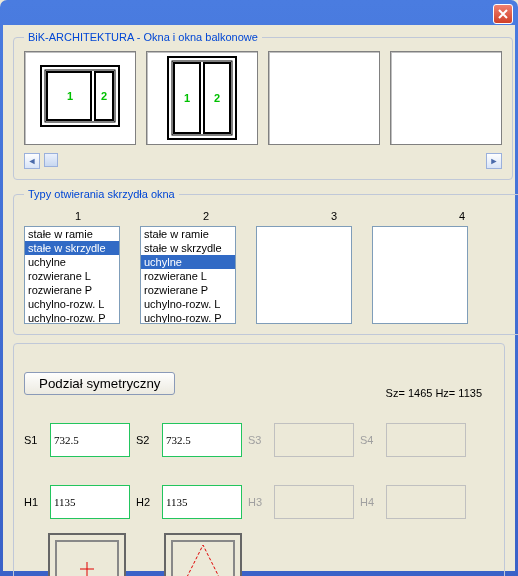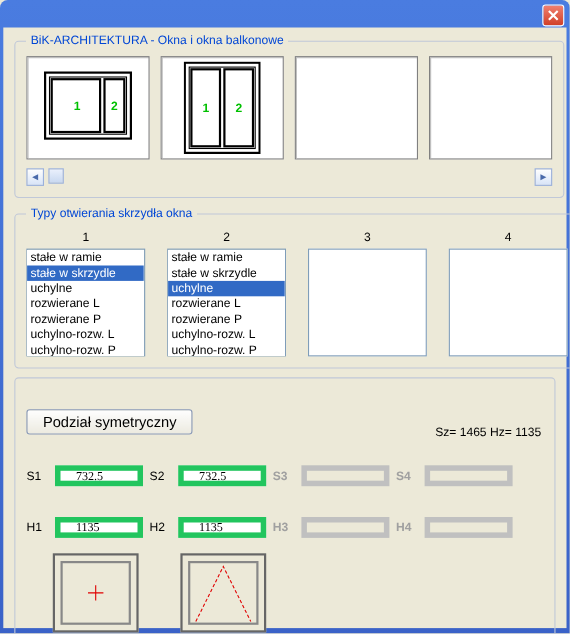--- a/index.html
+++ b/index.html
@@ -77,21 +77,21 @@
   .thumb-scrub {
     width: 14px; height: 14px;
     background: linear-gradient(#eaf0fc,#c8d8f0);
     border: 1px solid #9ab0dc;
     margin-left: 4px;
   }
   .col-headers { display: flex; gap: 20px; margin: 2px 0 4px 0; }
   .col-header { width: 108px; text-align: center; }
   .lists { display: flex; gap: 20px; }
   .listbox {
-    width: 108px; height: 98px;
+    width: 96px; height: 98px;
     background: #fff;
     border: 1px solid #7f9db9;
     overflow-y: scroll;
     position: relative;
   }
   .listbox.empty { overflow: hidden; }
   .listbox .item { padding: 1px 3px; white-space: nowrap; cursor: pointer; }
   .listbox .item.selected { background: #316ac5; color: #fff; }
   
   .listbox::-webkit-scrollbar { width: 16px; }
@@ -99,29 +99,29 @@
   .listbox::-webkit-scrollbar-thumb { background: #c8d4ec; border: 1px solid #9ab0dc; }
   .listbox::-webkit-scrollbar-button { height: 16px; background: #dce6f6; border: 1px solid #9ab0dc; }
   .param-btn {
     padding: 3px 14px;
     background: linear-gradient(#fefefe,#eceae0);
     border: 1px solid #8a9ab8;
     border-radius: 3px;
     cursor: pointer;
     margin-top: 20px;
   }
-  .sz-hz { position: absolute; right: 12px; margin-top: 39px; }
+  .sz-hz { position: absolute; right: 22px; margin-top: 39px; }
   .fields-row { display: flex; align-items: center; gap: 6px; margin-top: 28px; }
   .fields-row label { width: 20px; color: #000; }
-  .fields-row label.disabled { color: #a0a0a0; font-weight: bold; }
+  .fields-row label.disabled { color: #a0a0a0; }
   .fields-row input {
-    width: 80px; height: 19px;
-    border: 5px solid #22c55e;
+    width: 80px; height: 34px;
+    border: 1px solid #22c55e;
     font-family: Tahoma; font-size: 11px;
-    padding: 1px 14px;
+    padding: 1px 3px;
     background: #fff;
   }
   .fields-row input:disabled { background: #ece9d8; border-color: #c0c0c0; }
   .previews { display: flex; gap: 38px; margin: 14px 0 0 24px; }
   .preview-box {
     width: 78px; height: 72px;
     border: 2px solid #666;
     background: #ece9d8;
     display: flex; align-items: center; justify-content: center;
     position: relative;

